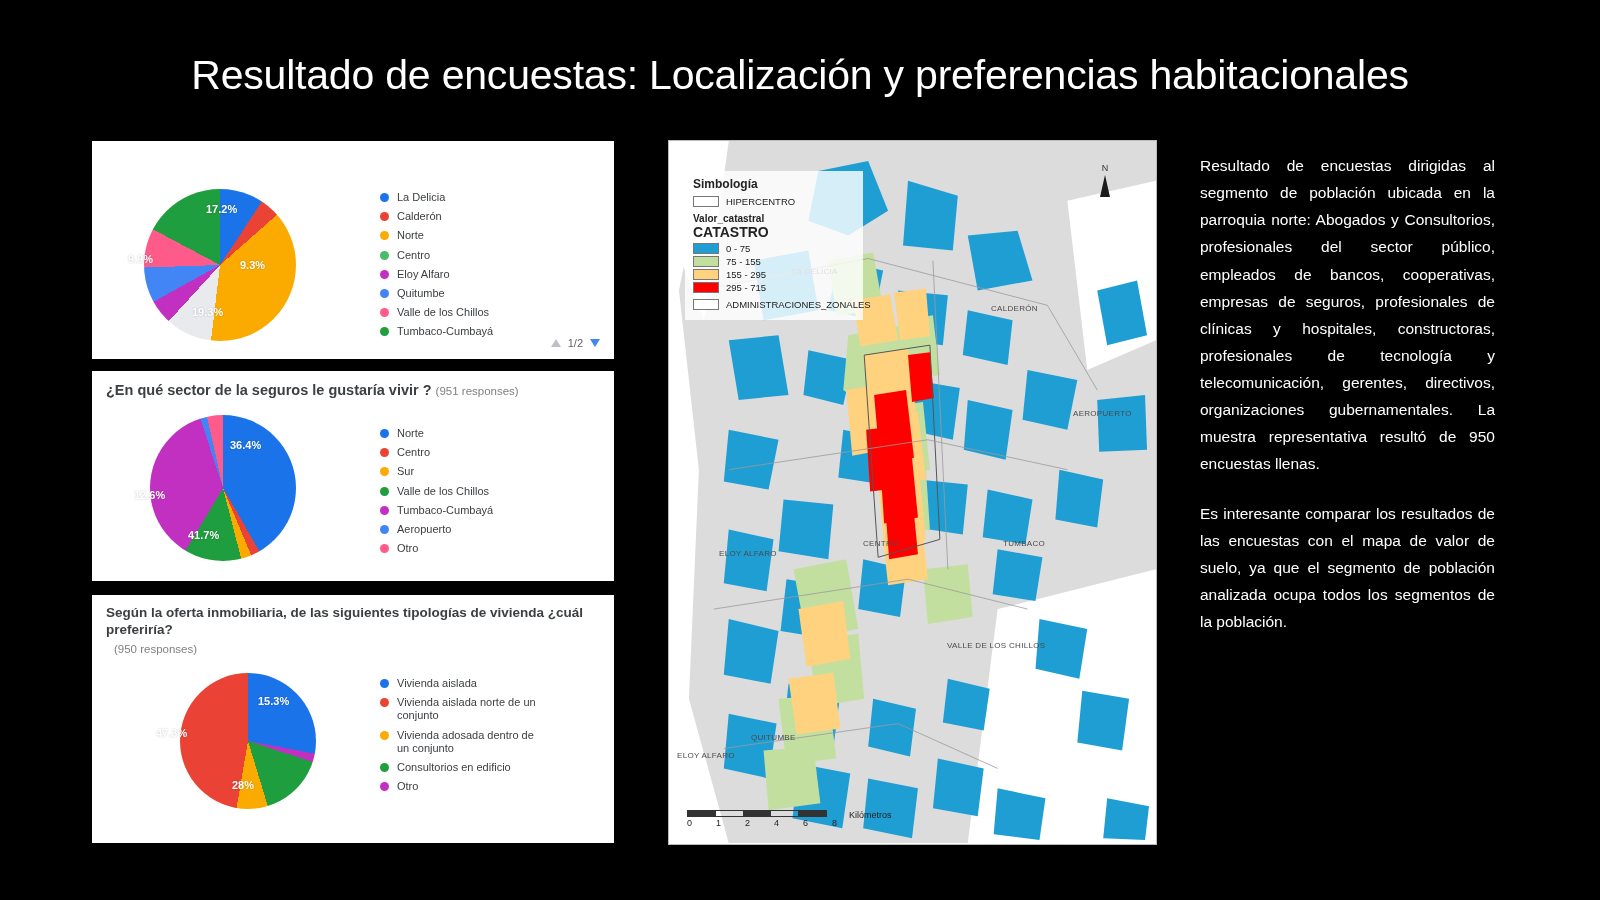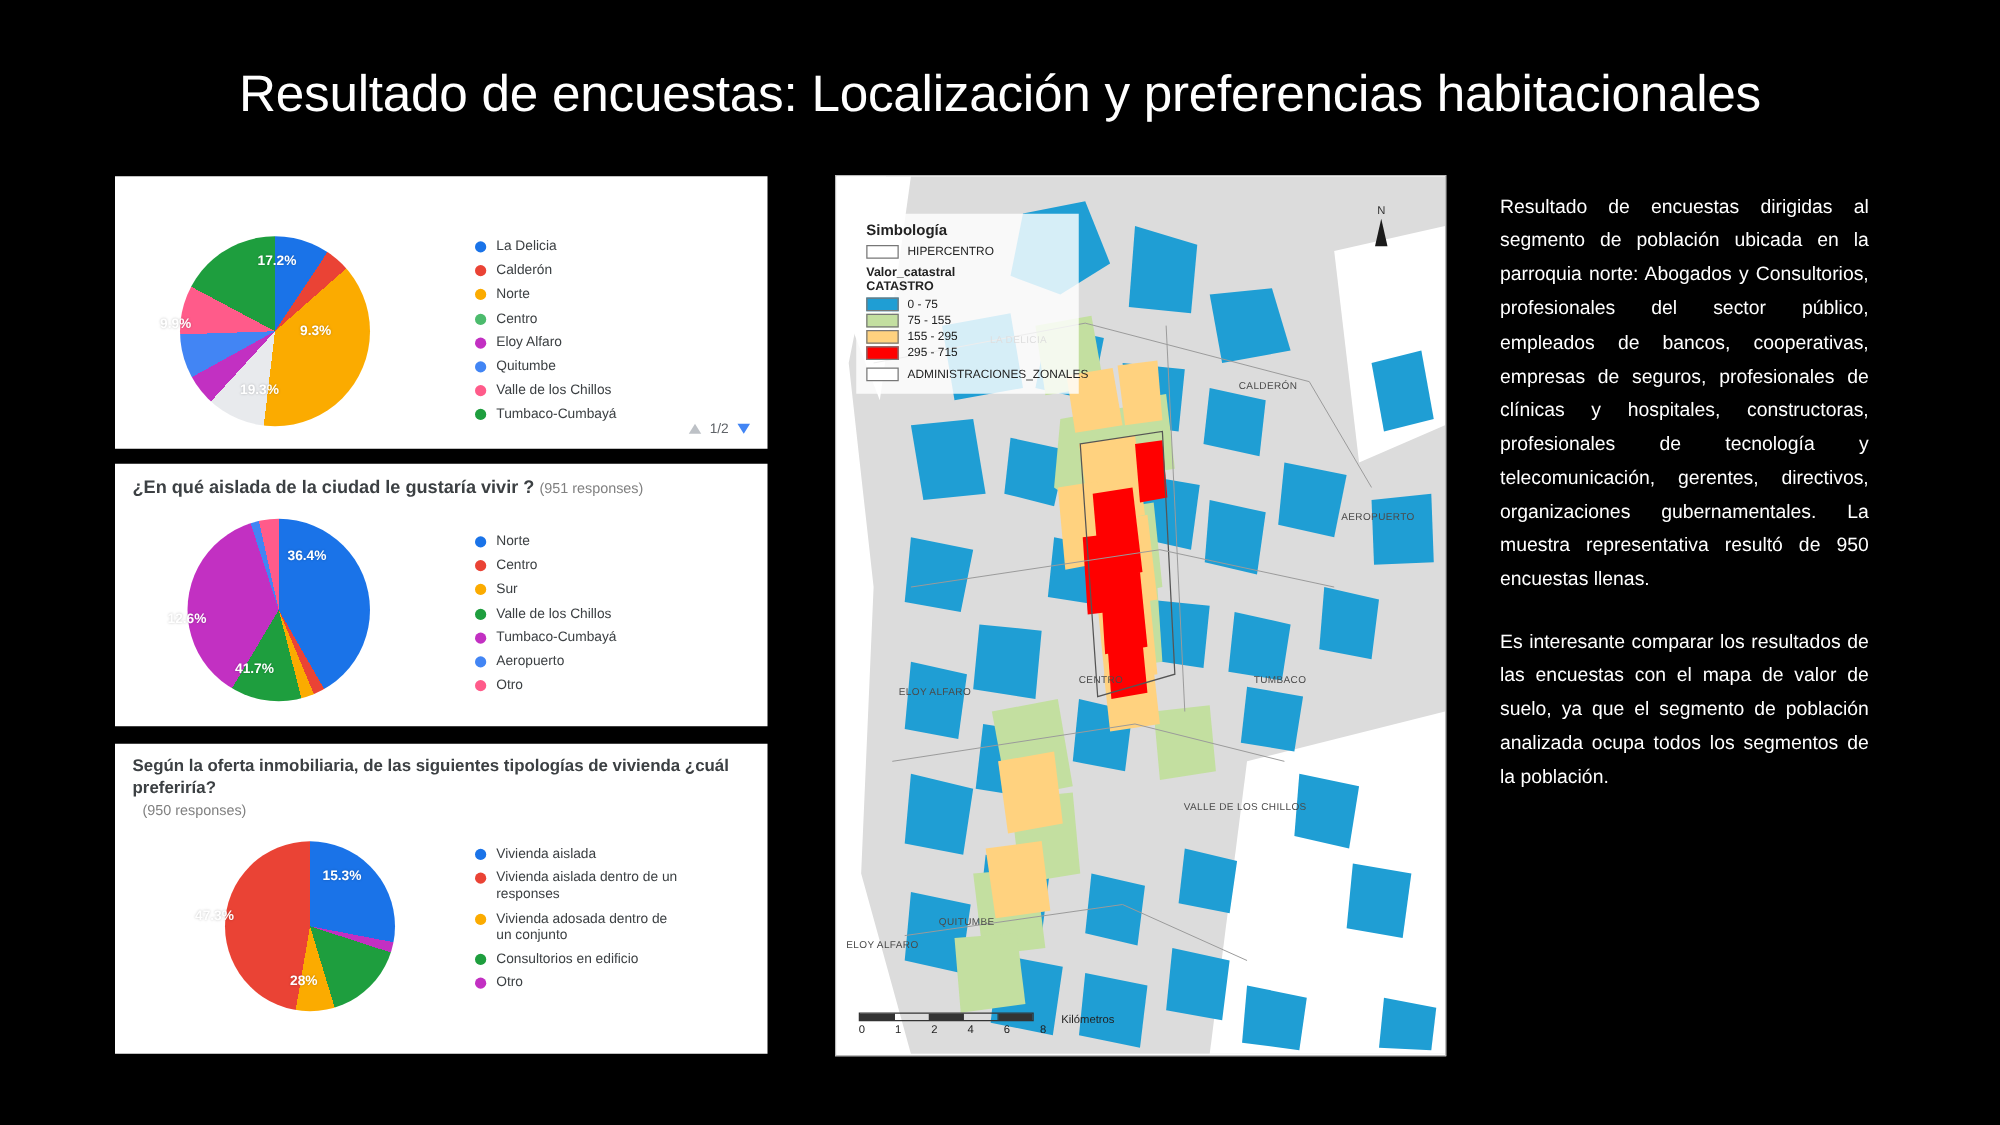--- a/index.html
+++ b/index.html
@@ -153,21 +153,21 @@
     font-weight: 700;
   }
   .lgrow { display: flex; align-items: center; margin: 2px 0; }
   .lgswatch {
     width: 26px; height: 11px;
     border: 1px solid #777;
     margin-right: 7px;
     flex: 0 0 26px;
   }
   .lgsub { font-weight: 700; margin-top: 6px; font-size: 10px; }
-  .lgsub2 { font-weight: 700; font-size: 10px; margin-bottom: 3px;}
+  .lgsub2 { font-weight: 700; font-size: 14px; margin-bottom: 3px;}
   .north {
     position: absolute;
     right: 46px; top: 22px;
     text-align: center;
     font-size: 9px;
     color: #333;
   }
   .north .arrow {
     width: 0; height: 0;
     margin: 2px auto 0 auto;
@@ -269,21 +269,21 @@
 
       <div class="pager">
         <span class="tri-up"></span>
         <span>1/2</span>
         <span class="tri-down"></span>
       </div>
     </div>
 
     <div class="card" id="card2">
       <div class="card-q">
-        <span>¿En qué aislada de la ciudad le gustaría vivir ?</span>
+        <span>¿En qué sector de la seguros le gustaría vivir ?</span>
         <span class="resp">(951 responses)</span>
       </div>
 
       <div class="pie-wrap" style="left:58px; top:44px;">
         <div class="pie" style="width:146px;height:146px;background:conic-gradient(
             #1a73e8 0deg 150.1deg,
             #ea4335 150.1deg 157.3deg,
             #fbab00 157.3deg 165.6deg,
             #1e9e3e 165.6deg 210.9deg,
             #c230c2 210.9deg 342deg,
@@ -344,21 +344,21 @@
         </div>
       </div>
 
       <div class="legend" style="left:288px; top:82px;">
         <div class="legend-row">
             <span class="legend-dot" style="background:#1a73e8"></span>
             <span class="legend-label">Vivienda aislada</span>
           </div>
         <div class="legend-row">
             <span class="legend-dot" style="background:#ea4335"></span>
-            <span class="legend-label">Vivienda aislada dentro de un responses</span>
+            <span class="legend-label">Vivienda aislada norte de un conjunto</span>
           </div>
         <div class="legend-row">
             <span class="legend-dot" style="background:#fbab00"></span>
             <span class="legend-label">Vivienda adosada dentro de un conjunto</span>
           </div>
         <div class="legend-row">
             <span class="legend-dot" style="background:#1e9e3e"></span>
             <span class="legend-label">Consultorios en edificio</span>
           </div>
         <div class="legend-row">

